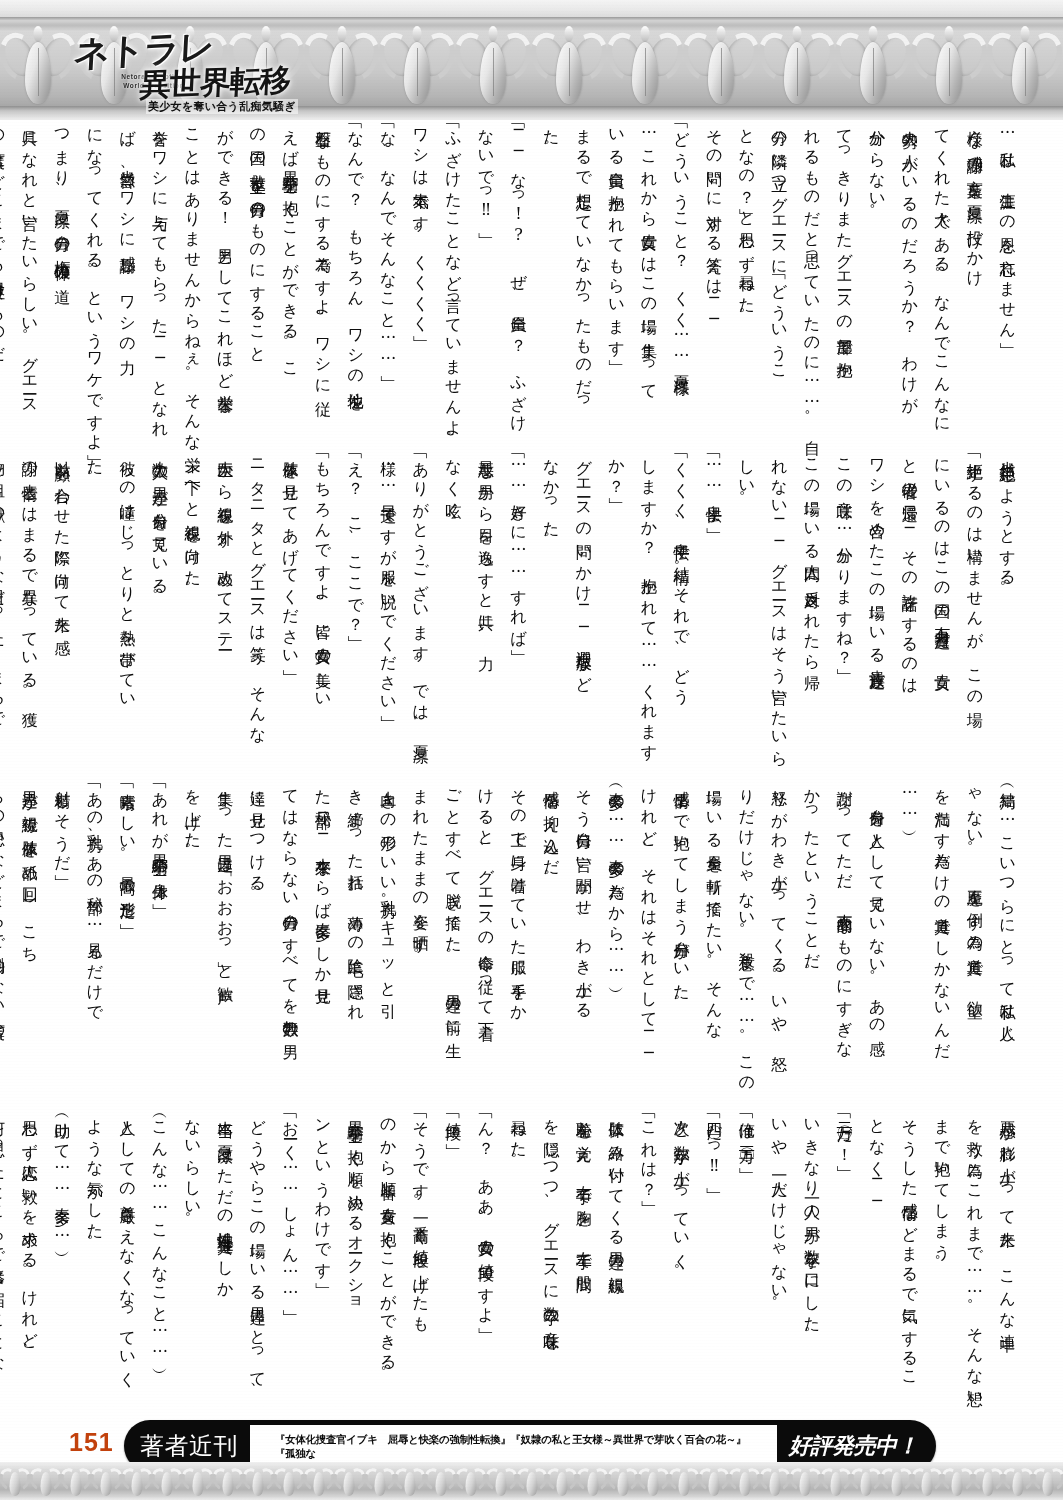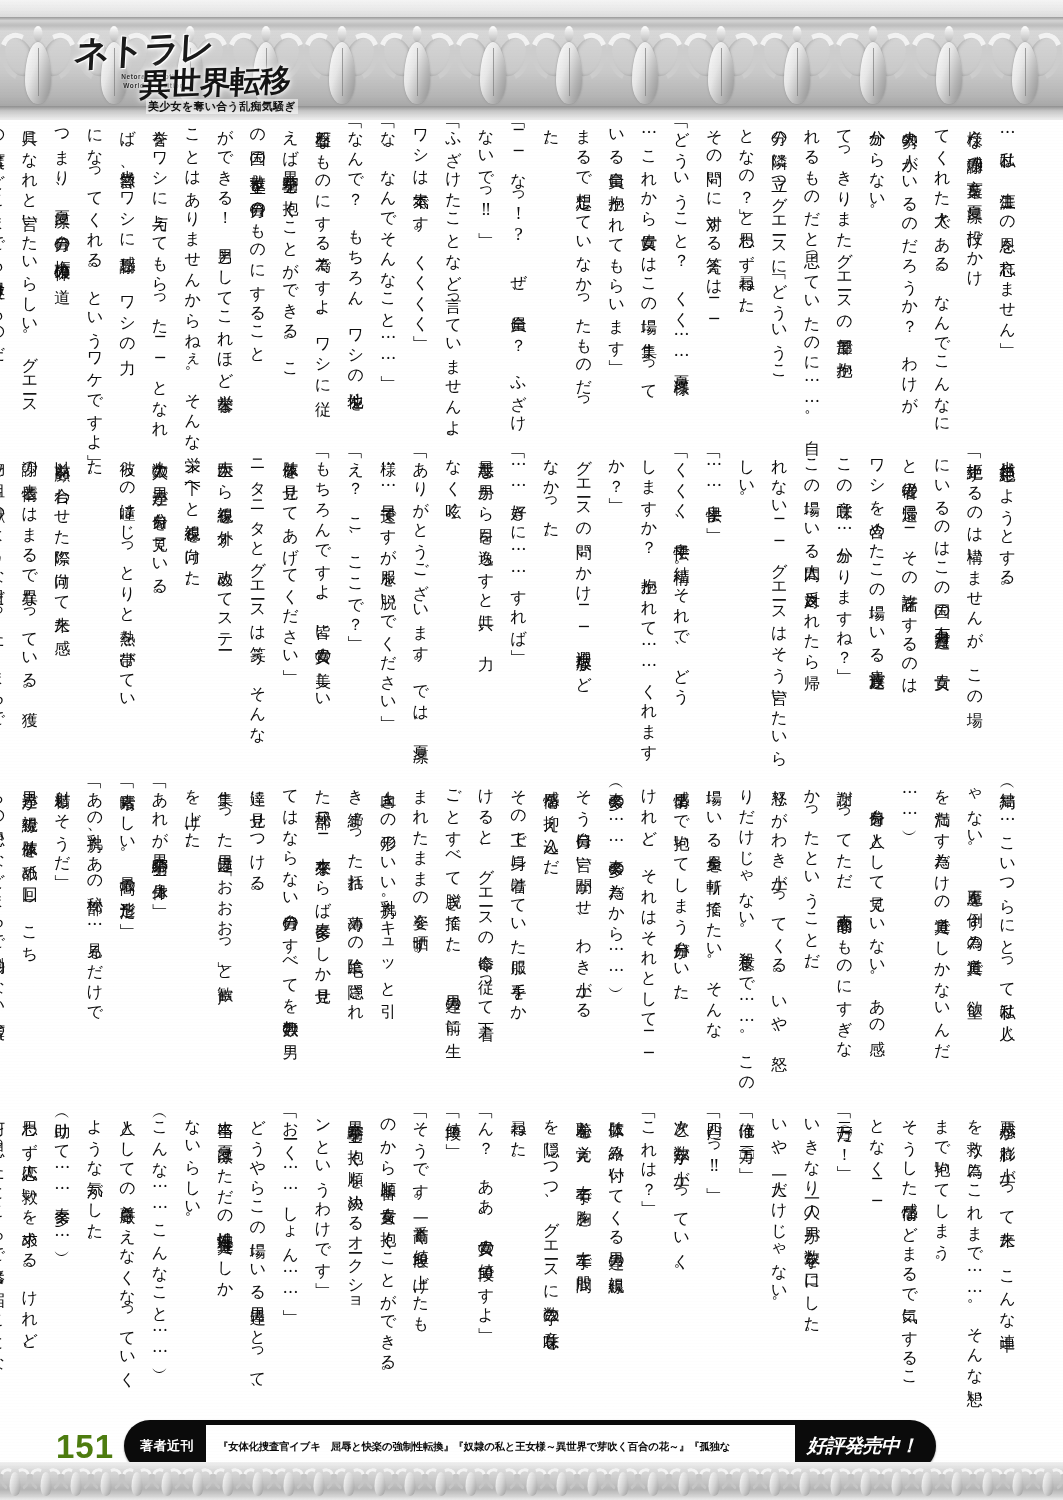--- a/index.html
+++ b/index.html
@@ -197,66 +197,66 @@
   #block-4 { right: 0; top: 990px; width: 983px; height: 300px; }
 
   
   .footer {
     position: absolute;
     left: 0; top: 1412px;
     width: 1063px; height: 88px;
   }
   .page-number {
     position: absolute;
-    left: 56px; top: 16px;
+    left: 69px; top: 16px;
     font-family: "Liberation Sans", sans-serif;
-    font-size: 33px;
+    font-size: 25px;
     font-weight: 700;
-    color: #4d7c0f;
+    color: #c2410c;
     letter-spacing: 1px;
   }
   .promo {
     position: absolute;
     left: 124px; top: 8px;
     width: 812px; height: 52px;
     background: #0b0b0b;
     border-radius: 26px;
     display: flex;
     align-items: center;
     box-shadow: 0 1px 2px rgba(0,0,0,.4);
   }
   .promo-badge {
     font-family: "DejaVu Sans", sans-serif;
-    font-size: 13px;
-    font-weight: 700;
+    font-size: 24px;
+    font-weight: 400;
     color: #fff;
     letter-spacing: .5px;
     padding: 0 12px 0 16px;
     white-space: nowrap;
   }
   .promo-white {
     flex: 1;
     align-self: stretch;
     margin: 5px 0;
     background: #ffffff;
     display: flex;
     align-items: center;
-    padding: 0 12px;
+    padding: 0 25px;
   }
   .promo-text {
     font-family: "DejaVu Sans", sans-serif;
     font-size: 10.4px;
     line-height: 14.5px;
     font-weight: 700;
     color: #0a0a0a;
     letter-spacing: -.2px;
   }
   .promo-cta {
     font-family: "DejaVu Sans", sans-serif;
-    font-size: 19px;
+    font-size: 22px;
     font-weight: 700;
     font-style: italic;
     color: #ffffff;
     padding: 0 18px 0 12px;
     white-space: nowrap;
     letter-spacing: -.5px;
   }
 
   
   .footer-band {

